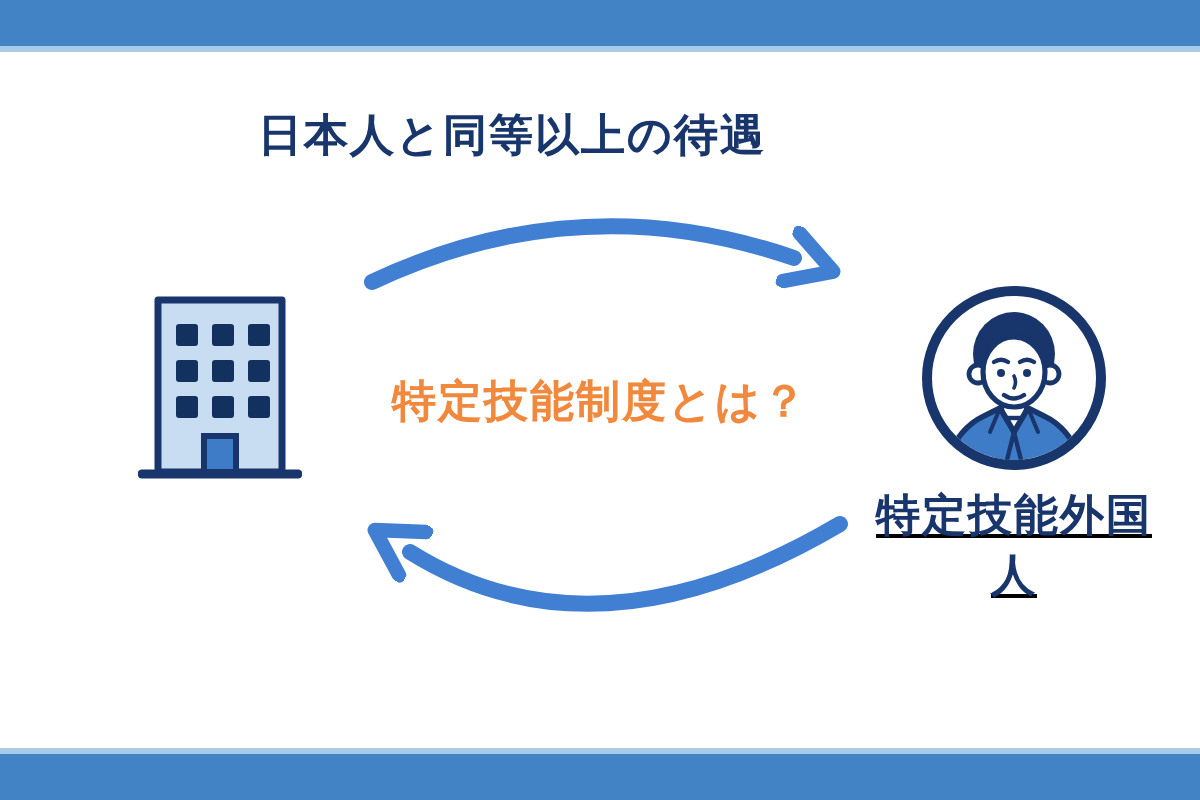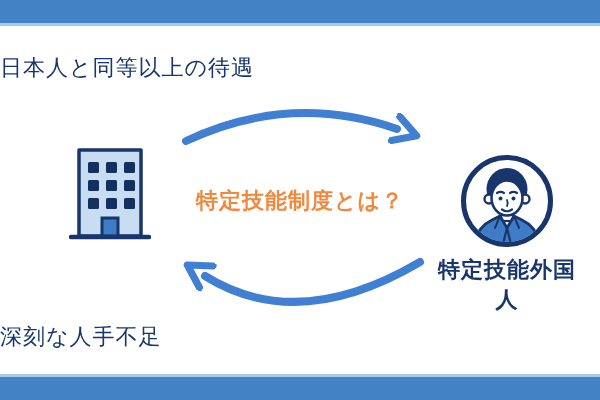--- a/index.html
+++ b/index.html
@@ -4,35 +4,35 @@
 <style>
   html,body{margin:0;padding:0;background:#ffffff;}
   .canvas{
     position:relative;width:600px;height:400px;overflow:hidden;background:#ffffff;
     font-family:"Liberation Sans","DejaVu Sans",sans-serif;
   }
   .bar{position:absolute;left:0;width:600px;background:#4283c6;}
   .bar.top{top:0;height:23px;border-bottom:3px solid #aac9e6;}
   .bar.bottom{bottom:0;height:23px;border-top:3px solid #aac9e6;}
   .caption{
-    position:absolute;left:0;width:512px;text-align:left;
-    font-size:22px;font-weight:400;color:#18366b;letter-spacing:1px;
+    position:absolute;left:0;width:512px;text-align:center;
+    font-size:22px;font-weight:700;color:#18366b;letter-spacing:1px;
   }
   .caption.top-caption{top:53px;}
   .caption.bottom-caption{top:322px;}
   .center-title{
     position:absolute;left:0;top:186px;width:600px;text-align:center;
     font-size:22px;font-weight:700;color:#f0893d;letter-spacing:1px;
   }
   .arrow-svg{position:absolute;display:block;}
   .arrow-svg.top-arrow{left:165px;top:95px;}
   .arrow-svg.bottom-arrow{left:165px;top:245px;}
   .entity{position:absolute;text-align:center;}
   .entity.left{left:30px;top:146px;width:160px;}
-  .entity.right{left:427px;top:153px;width:160px;}
+  .entity.right{left:427px;top:141px;width:160px;text-decoration:underline;}
   .entity svg{display:block;margin:0 auto;}
   .entity-label{
     font-weight:700;color:#18366b;letter-spacing:1px;text-align:center;
   }
   .entity.left .entity-label{margin-top:8px;font-size:23px;}
   .entity.right .entity-label{margin-top:6px;font-size:22px;}
 </style>
 </head>
 <body>
 
@@ -55,21 +55,20 @@
 
   <svg class="arrow-svg bottom-arrow" width="270" height="65" viewBox="0 0 270 65">
     <defs>
       <marker id="ah2" viewBox="0 0 4 4" markerWidth="4" markerHeight="4" refX="0.6" refY="2" orient="auto" markerUnits="strokeWidth">
         <path d="M0.4,0.4 L3.2,2 L0.4,3.6" fill="none" stroke="#417fd3" stroke-width="0.9" stroke-linecap="round" stroke-linejoin="round"></path>
       </marker>
     </defs>
     <path d="M255,17 Q133,89 40,31" fill="none" stroke="#417fd3" stroke-width="8" stroke-linecap="round" marker-end="url(#ah2)"></path>
   </svg>
 
-  <div class="caption bottom-caption">深刻な人手不足</div>
 
   <div class="entity left">
     <svg width="82" height="94" viewBox="0 0 82 94">
       <rect x="10" y="4" width="62" height="86" fill="#c8ddf2" stroke="#18366b" stroke-width="3.5" stroke-linejoin="round"></rect>
       <g fill="#12315f">
         <rect x="19" y="16" width="11" height="11" rx="1.5"></rect>
         <rect x="37" y="16" width="11" height="11" rx="1.5"></rect>
         <rect x="55" y="16" width="11" height="11" rx="1.5"></rect>
         <rect x="19" y="34" width="11" height="11" rx="1.5"></rect>
         <rect x="37" y="34" width="11" height="11" rx="1.5"></rect>

